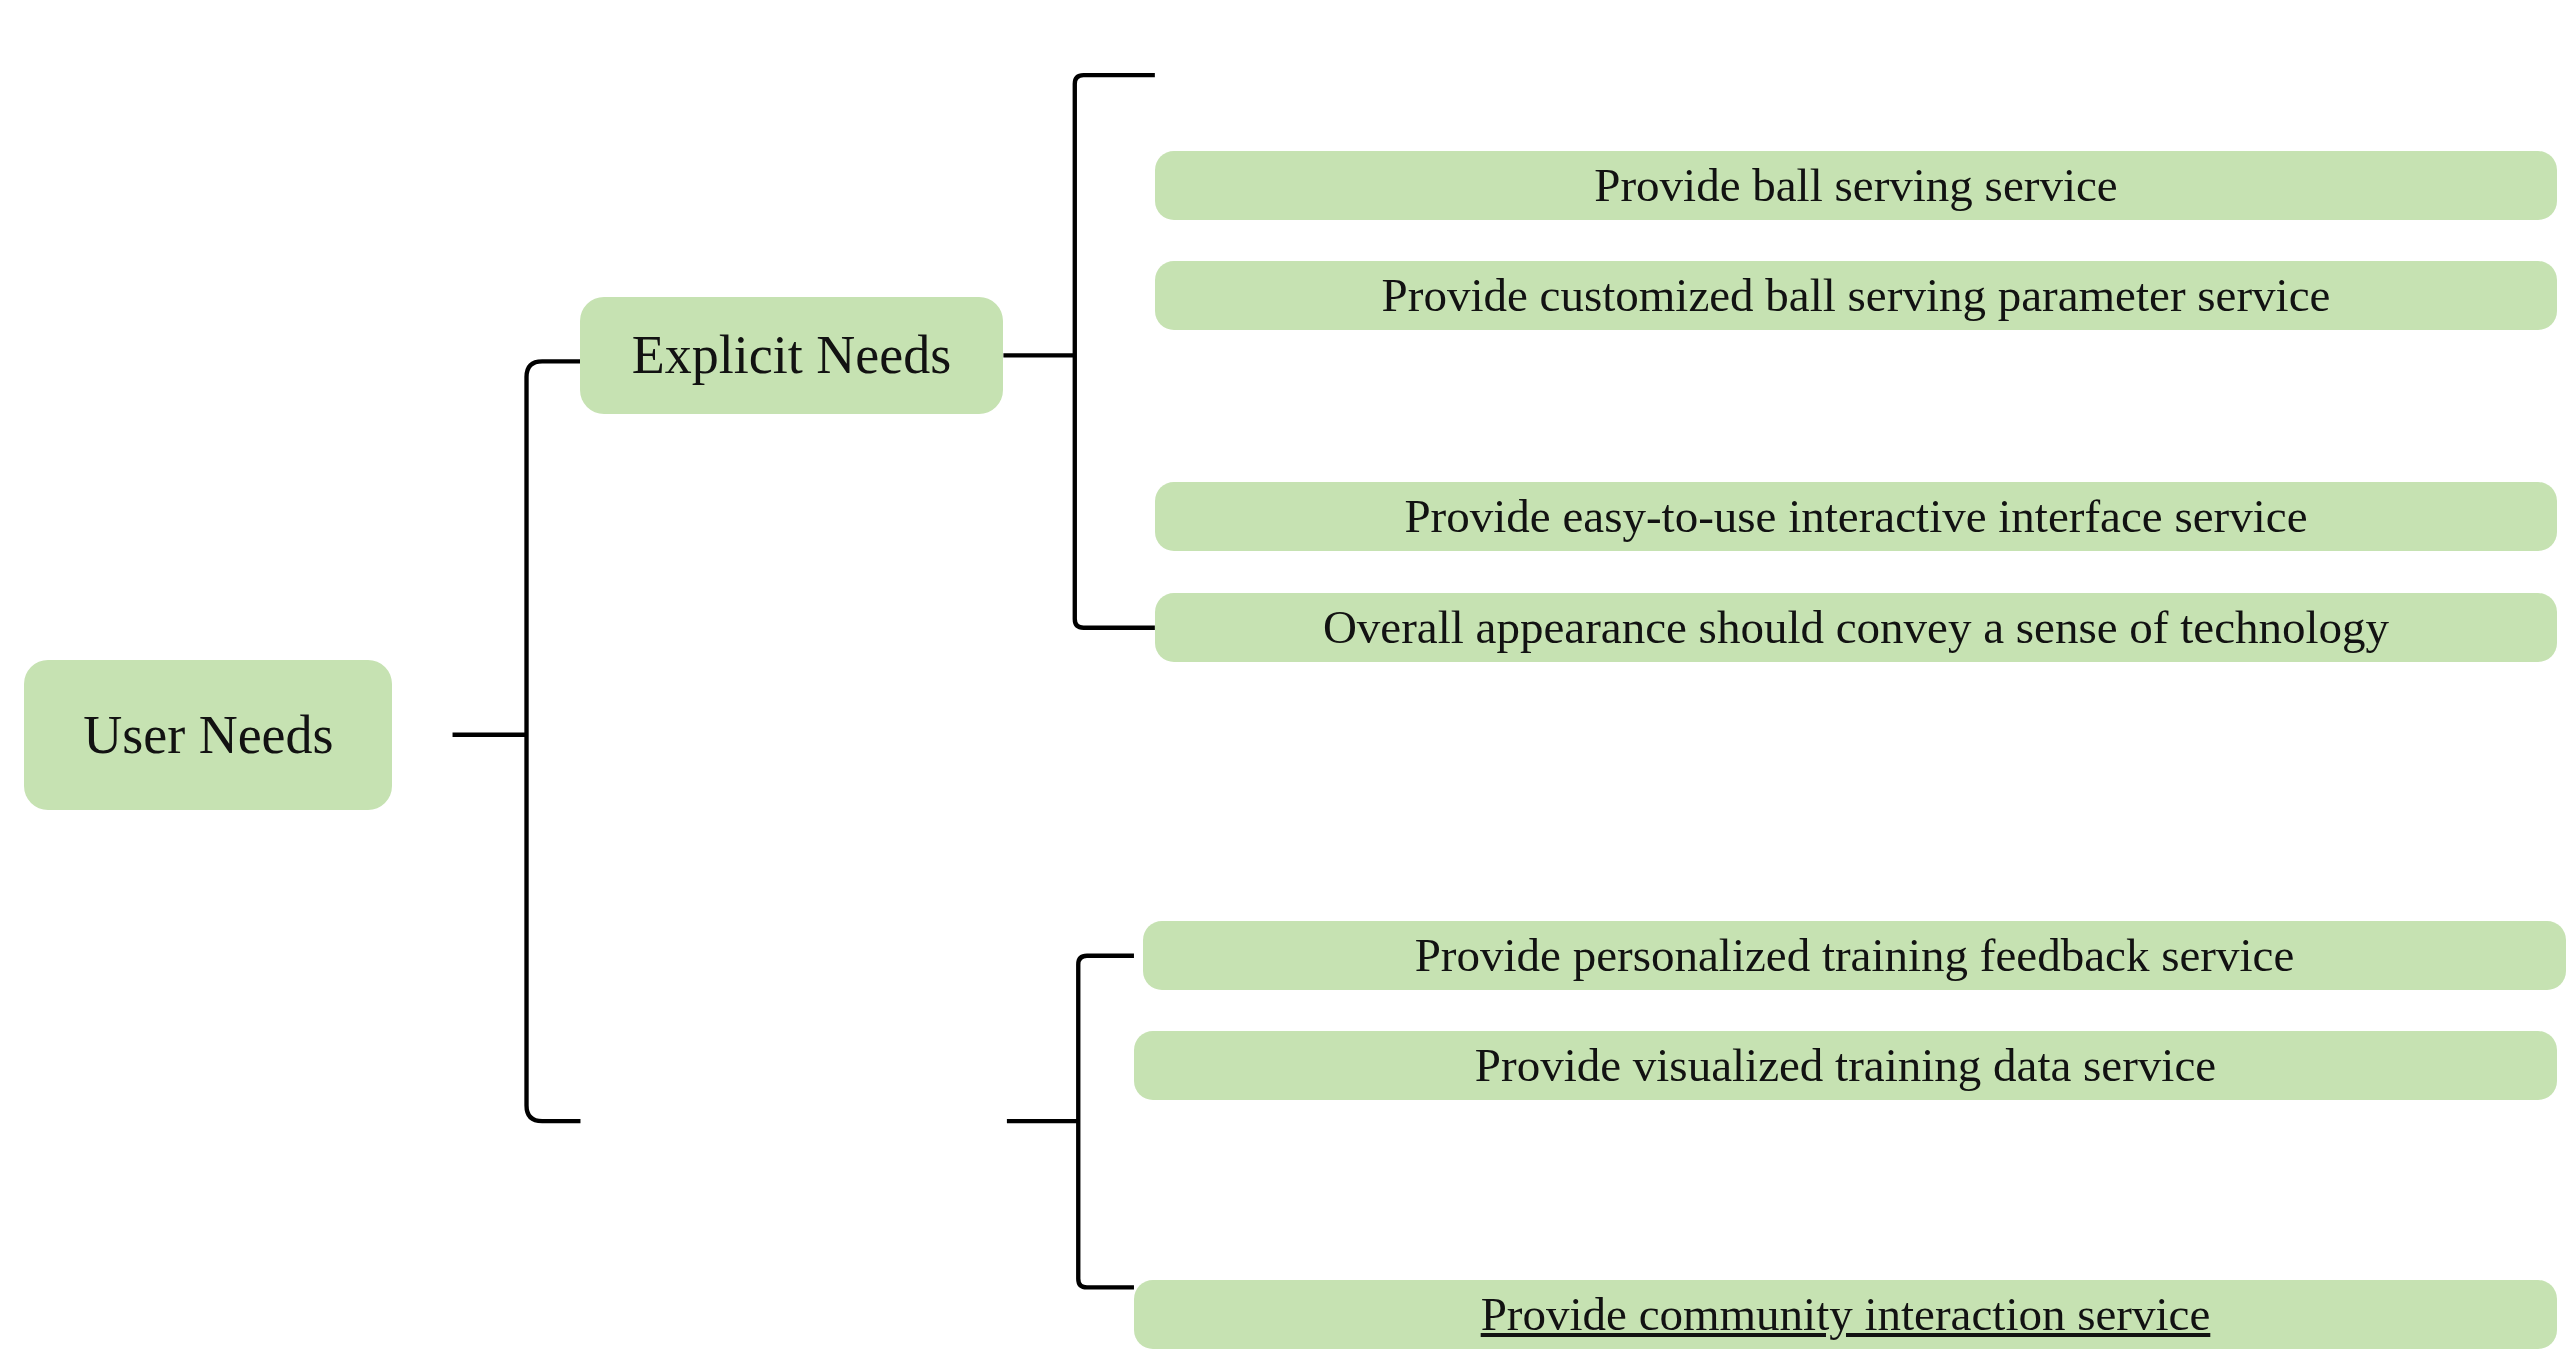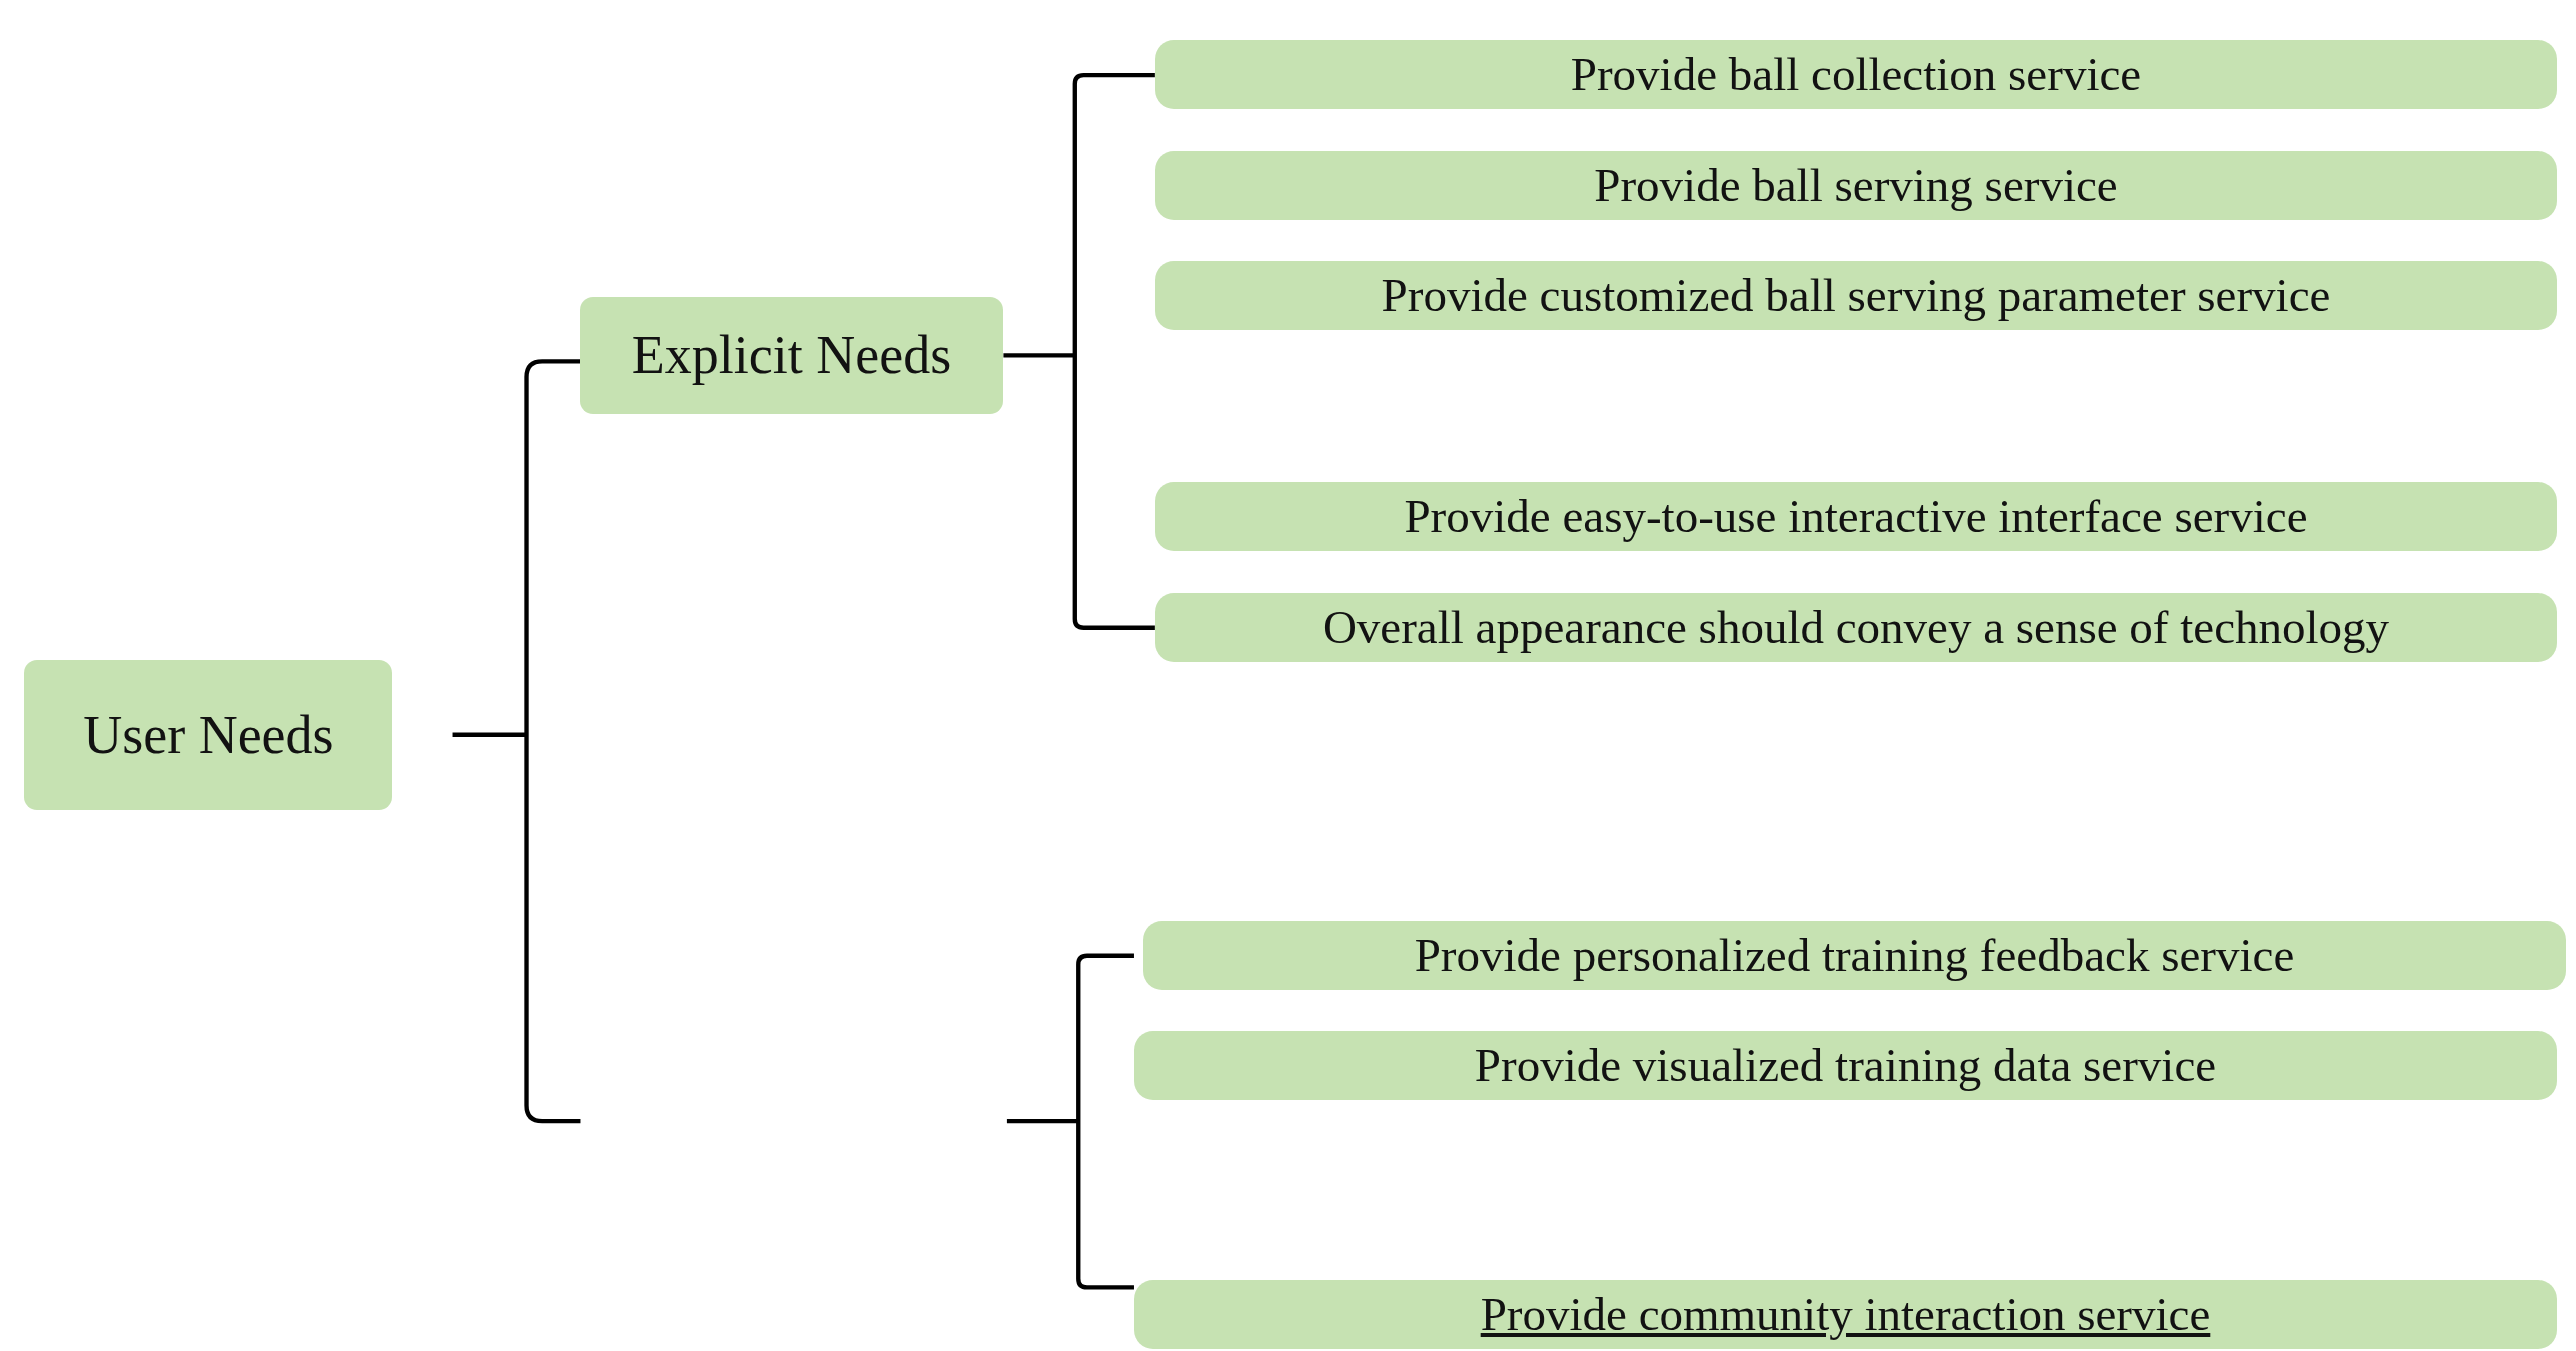--- a/index.html
+++ b/index.html
@@ -26,21 +26,21 @@
     background:#c6e2b2;
     color:#121212;
     display:flex;
     align-items:center;
     justify-content:center;
     text-align:center;
     line-height:1.05;
     white-space:nowrap;
   }
   .parent{
-    border-radius:13px;
+    border-radius:24px;
     font-size:54px;
   }
   .leaf{
     border-radius:19px;
     font-size:47px;
     height:69px;
   }
   .leaf-explicit{ left:1155px; width:1402px; }
   .leaf-implicit{ left:1134px; width:1423px; }
 </style>
@@ -58,21 +58,20 @@
     <path d="M 1327 86 L 1245 86 Q 1235 86 1235 96 L 1235 711 Q 1235 721 1245 721 L 1327 721"></path>
 
     <path d="M 1157 1288 L 1239 1288"></path>
     <path d="M 1303 1098 L 1249 1098 Q 1239 1098 1239 1108 L 1239 1469 Q 1239 1479 1249 1479 L 1303 1479"></path>
   </svg>
 
   <div class="node parent" style="left:24.4px; top:660px; width:368px; height:150px;">User Needs</div>
 
   <div class="node parent" style="left:580px; top:297px; width:423px; height:117px;">Explicit Needs</div>
 
-  <div class="node leaf leaf-explicit" style="top:40px;">Provide ball collection service</div>
   <div class="node leaf leaf-explicit" style="top:151px;">Provide ball serving service</div>
   <div class="node leaf leaf-explicit" style="top:261px;">Provide customized ball serving parameter service</div>
   <div class="node leaf leaf-explicit" style="top:482px;">Provide easy-to-use interactive interface service</div>
   <div class="node leaf leaf-explicit" style="top:593px;">Overall appearance should convey a sense of technology</div>
 
   <div class="node leaf leaf-implicit" style="top:921px;margin-left:9px;">Provide personalized training feedback service</div>
   <div class="node leaf leaf-implicit" style="top:1031px;">Provide visualized training data service</div>
   <div class="node leaf leaf-implicit" style="top:1280px;text-decoration:underline;">Provide community interaction service</div>
 
 </div>

